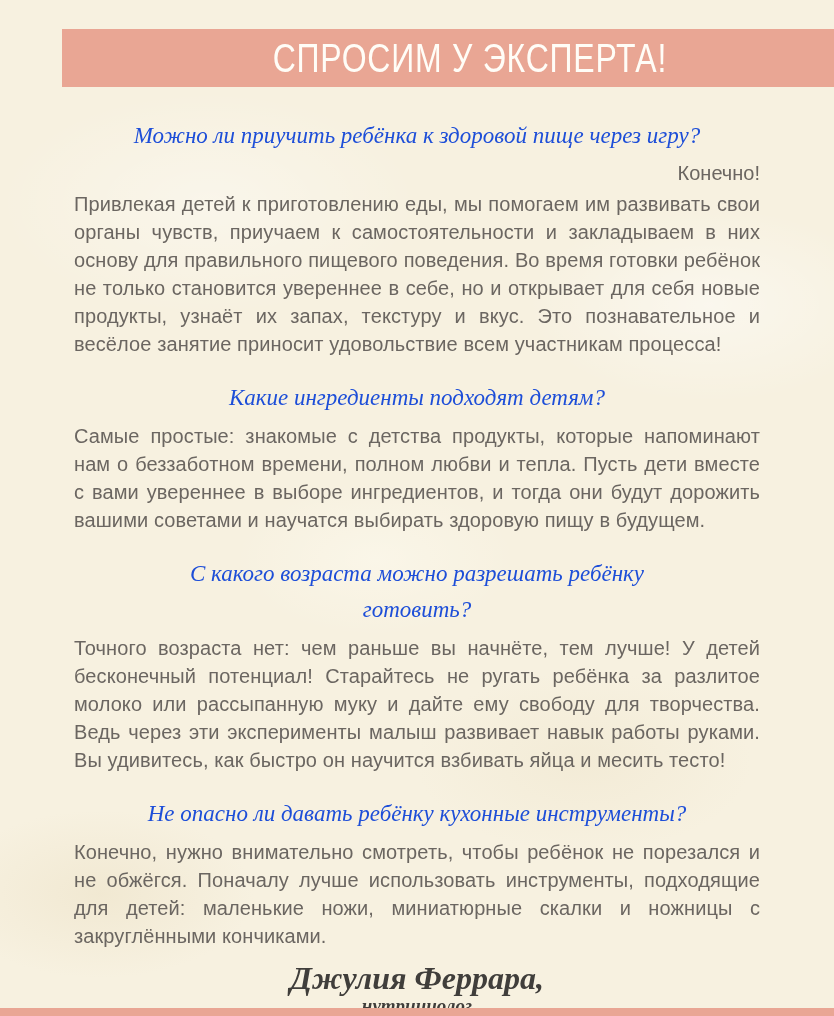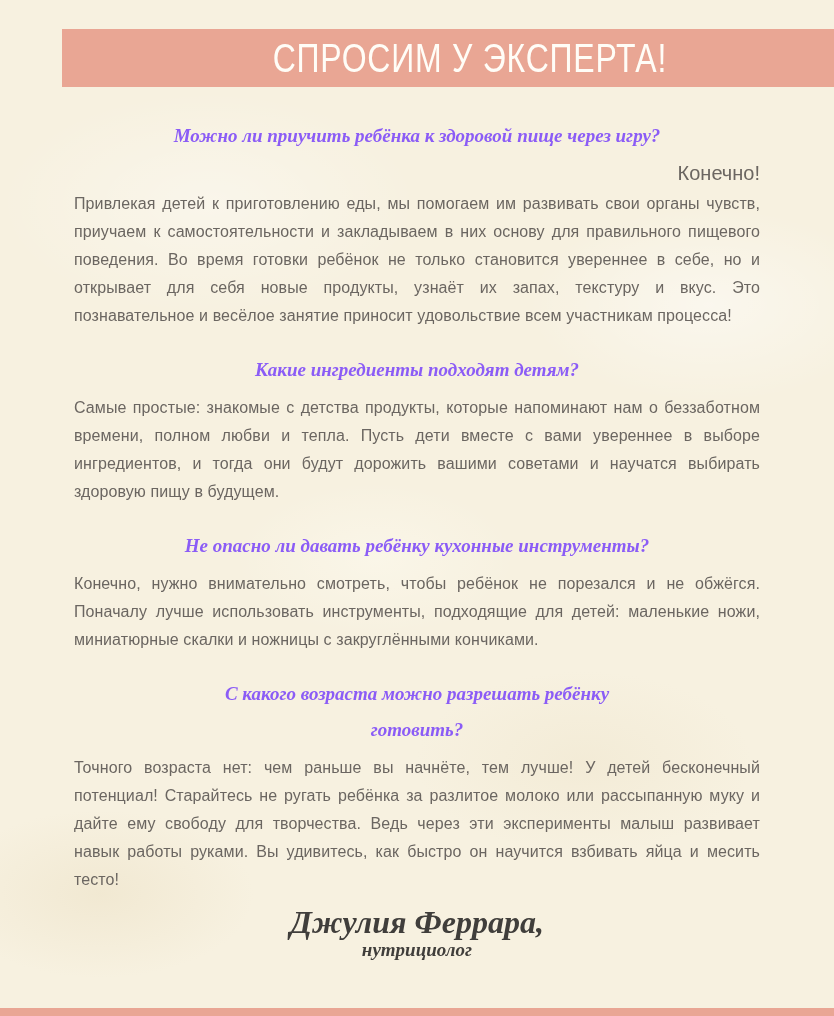--- a/index.html
+++ b/index.html
@@ -42,39 +42,39 @@
     font-family: "Liberation Sans", sans-serif;
   }
   .content {
     position: absolute;
     left: 74px; top: 118px;
     width: 686px;
   }
   .question {
     font-family: "Liberation Serif", serif;
     font-style: italic;
-    font-weight: bold;
-    color: #8b5cf6;
-    font-size: 19px;
+    font-weight: normal;
+    color: #1d4ed8;
+    font-size: 23px;
     line-height: 36px;
     text-align: center;
     white-space: pre-line;
     margin: 22px 0 6px 0;
   }
   section:first-of-type .question { margin-top: 0; }
   .lead {
     color: #6b6661;
     font-size: 20px;
     line-height: 26px;
     text-align: right;
     margin: 0 0 0 0;
   }
   .answer {
     color: #6b6661;
-    font-size: 16px;
+    font-size: 20px;
     line-height: 28px;
     text-align: justify;
     margin: 4px 0 0 0;
     letter-spacing: 0.1px;
   }
   .signature { margin-top: 12px; text-align: center; }
   .sig-name {
     font-family: "Liberation Serif", serif;
     font-style: italic;
     font-weight: bold;
@@ -114,28 +114,28 @@
       <p class="lead">Конечно!</p>
       <p class="answer">Привлекая детей к приготовлению еды, мы помогаем им развивать свои органы чувств, приучаем к самостоятельности и закладываем в них основу для правильного пищевого поведения. Во время готовки ребёнок не только становится увереннее в себе, но и открывает для себя новые продукты, узнаёт их запах, текстуру и вкус. Это познавательное и весёлое занятие приносит удовольствие всем участникам процесса!</p>
     </section>
 
     <section>
       <h2 class="question">Какие ингредиенты подходят детям?</h2>
       <p class="answer">Самые простые: знакомые с детства продукты, которые напоминают нам о беззаботном времени, полном любви и тепла. Пусть дети вместе с вами увереннее в выборе ингредиентов, и тогда они будут дорожить вашими советами и научатся выбирать здоровую пищу в будущем.</p>
     </section>
 
     <section>
-      <h2 class="question">Не опасно ли давать ребёнку кухонные инструменты?</h2>
-      <p class="answer">Конечно, нужно внимательно смотреть, чтобы ребёнок не порезался и не обжёгся. Поначалу лучше использовать инструменты, подходящие для детей: маленькие ножи, миниатюрные скалки и ножницы с закруглёнными кончиками.</p>
+      <h2 class="question">С какого возраста можно разрешать ребёнку
+готовить?</h2>
+      <p class="answer">Точного возраста нет: чем раньше вы начнёте, тем лучше! У детей бесконечный потенциал! Старайтесь не ругать ребёнка за разлитое молоко или рассыпанную муку и дайте ему свободу для творчества. Ведь через эти эксперименты малыш развивает навык работы руками. Вы удивитесь, как быстро он научится взбивать яйца и месить тесто!</p>
     </section>
 
     <section>
-      <h2 class="question">С какого возраста можно разрешать ребёнку
-готовить?</h2>
-      <p class="answer">Точного возраста нет: чем раньше вы начнёте, тем лучше! У детей бесконечный потенциал! Старайтесь не ругать ребёнка за разлитое молоко или рассыпанную муку и дайте ему свободу для творчества. Ведь через эти эксперименты малыш развивает навык работы руками. Вы удивитесь, как быстро он научится взбивать яйца и месить тесто!</p>
+      <h2 class="question">Не опасно ли давать ребёнку кухонные инструменты?</h2>
+      <p class="answer">Конечно, нужно внимательно смотреть, чтобы ребёнок не порезался и не обжёгся. Поначалу лучше использовать инструменты, подходящие для детей: маленькие ножи, миниатюрные скалки и ножницы с закруглёнными кончиками.</p>
     </section>
 
     <div class="signature">
       <div class="sig-name">Джулия Феррара,</div>
       <div class="sig-role">нутрициолог</div>
     </div>
 
   </main>
 
   <div class="footer-strip"></div>

